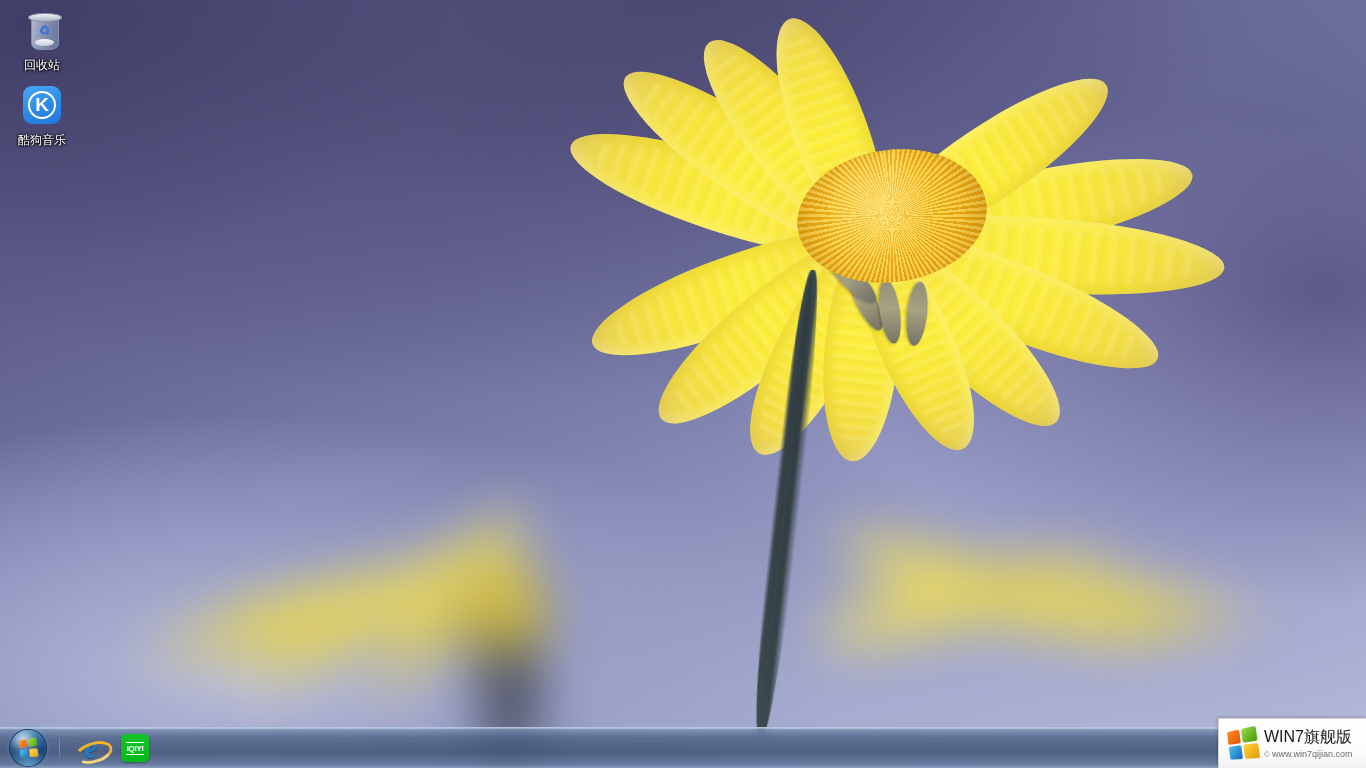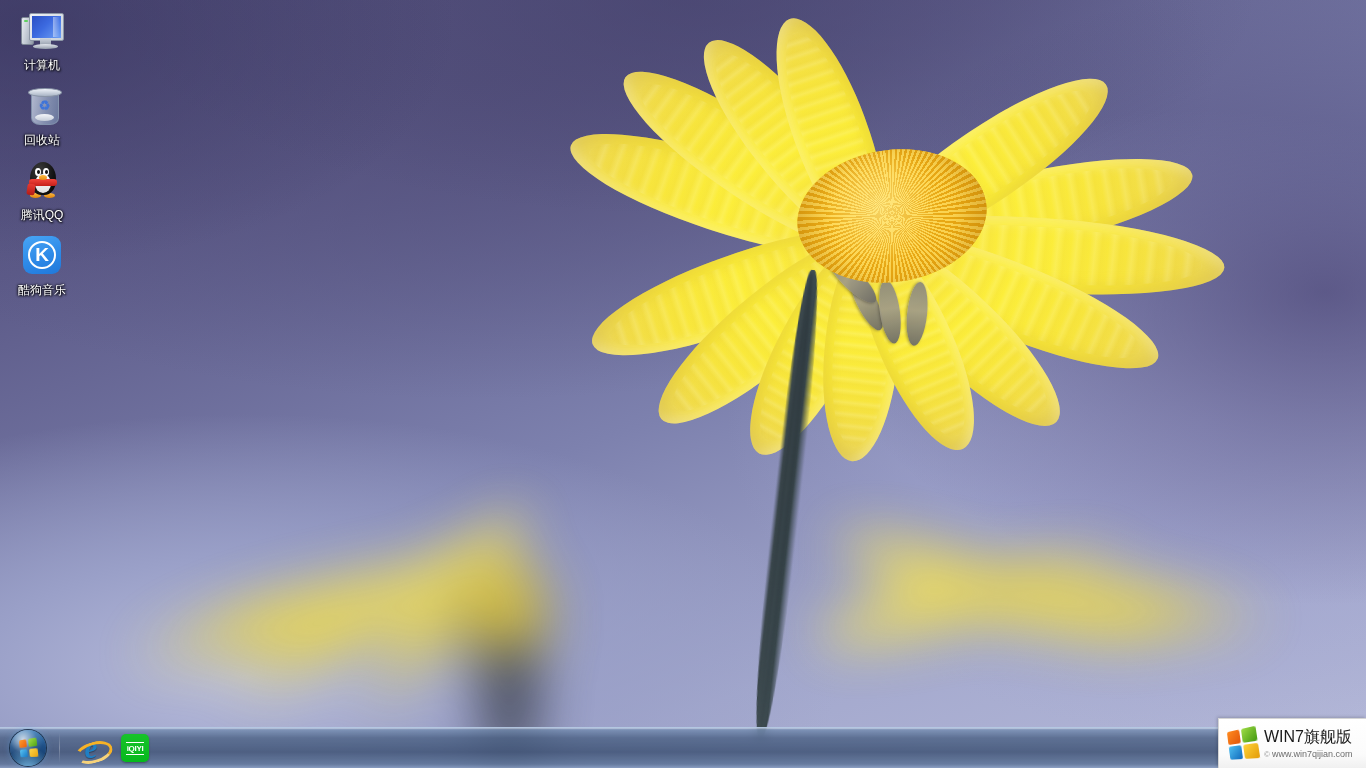--- a/index.html
+++ b/index.html
@@ -537,55 +537,31 @@
 
       <div class="flower-center"></div>
     </div>
 
     <div class="stem"></div>
     <div class="stem-shade"></div>
   </div>
 
   <div class="icon-grid">
 
-    <div class="desk-icon">
-      <div class="glyph ic-computer">
-        <div class="tower"></div>
-        <div class="mon">
-            <i></i>
-          </div>
-        <div class="stand"></div>
-        <div class="base"></div>
-      </div>
-      <span class="label">计算机</span>
-    </div>
 
     <div class="desk-icon">
       <div class="glyph ic-bin">
         <div class="can"></div>
         <div class="lid"></div>
         <div class="tri">♻</div>
         <div class="paper"></div>
       </div>
       <span class="label">回收站</span>
     </div>
 
-    <div class="desk-icon">
-      <div class="glyph ic-qq">
-        <div class="foot l"></div>
-        <div class="foot r"></div>
-        <div class="body"></div>
-        <div class="belly"></div>
-        <div class="scarf"></div>
-        <div class="eye l"></div>
-        <div class="eye r"></div>
-        <div class="beak"></div>
-      </div>
-      <span class="label">腾讯QQ</span>
-    </div>
 
 
     <div class="desk-icon">
       <div class="glyph ic-kugou">
         <div class="sq"></div>
         <div class="circ"></div>
         <div class="k">K</div>
       </div>
       <span class="label">酷狗音乐</span>
     </div>

